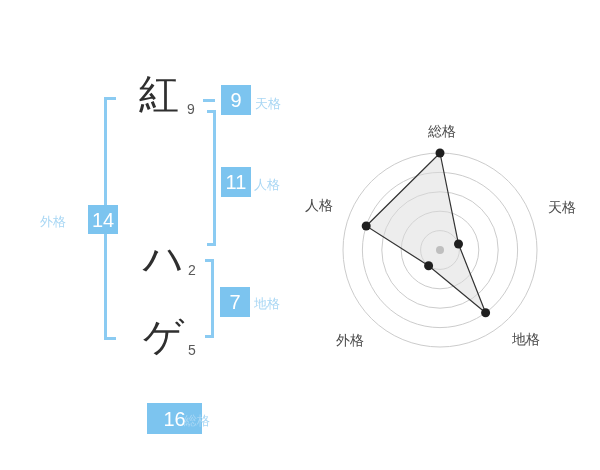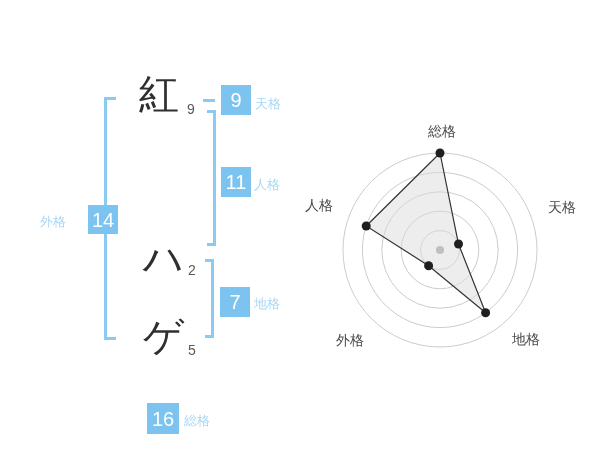--- a/index.html
+++ b/index.html
@@ -54,21 +54,21 @@
   <div class="abs klabel" style="left:255px;top:97px;">天格</div>
 
   <div class="abs bracket-right" style="left:207px;top:110px;width:9px;height:136px;"></div>
   <div class="abs vbox" style="left:221px;top:167px;">11</div>
   <div class="abs klabel" style="left:254px;top:178px;">人格</div>
 
   <div class="abs bracket-right" style="left:205px;top:259px;width:9px;height:79px;"></div>
   <div class="abs vbox" style="left:220px;top:287px;">7</div>
   <div class="abs klabel" style="left:254px;top:297px;">地格</div>
 
-  <div class="abs vbox" style="left:147px;top:403px;width:32px;height:31px;text-align:center;">16</div>
+  <div class="abs vbox" style="left:147px;top:403px;width:55px;height:31px;text-align:center;">16</div>
   <div class="abs klabel" style="left:184px;top:414px;">総格</div>
 
   <svg id="radar" class="abs" style="left:300px;top:95px;" width="280" height="280" viewBox="0 0 280 280">
       <circle cx="140" cy="155" r="97.0" fill="none" stroke="#cccccc" stroke-width="1"></circle>
       <circle cx="140" cy="155" r="77.6" fill="none" stroke="#cccccc" stroke-width="1"></circle>
       <circle cx="140" cy="155" r="58.2" fill="none" stroke="#cccccc" stroke-width="1"></circle>
       <circle cx="140" cy="155" r="38.8" fill="none" stroke="#cccccc" stroke-width="1"></circle>
       <circle cx="140" cy="155" r="19.4" fill="none" stroke="#cccccc" stroke-width="1"></circle>
       <polygon points="140.0,58.0 158.5,149.0 185.6,217.8 128.6,170.7 66.2,131.0" fill="#dcdcdc" fill-opacity="0.5" stroke="#333333" stroke-width="1.2"></polygon>
       <circle cx="140.0" cy="58.0" r="4.5" fill="#1f1f1f"></circle>

